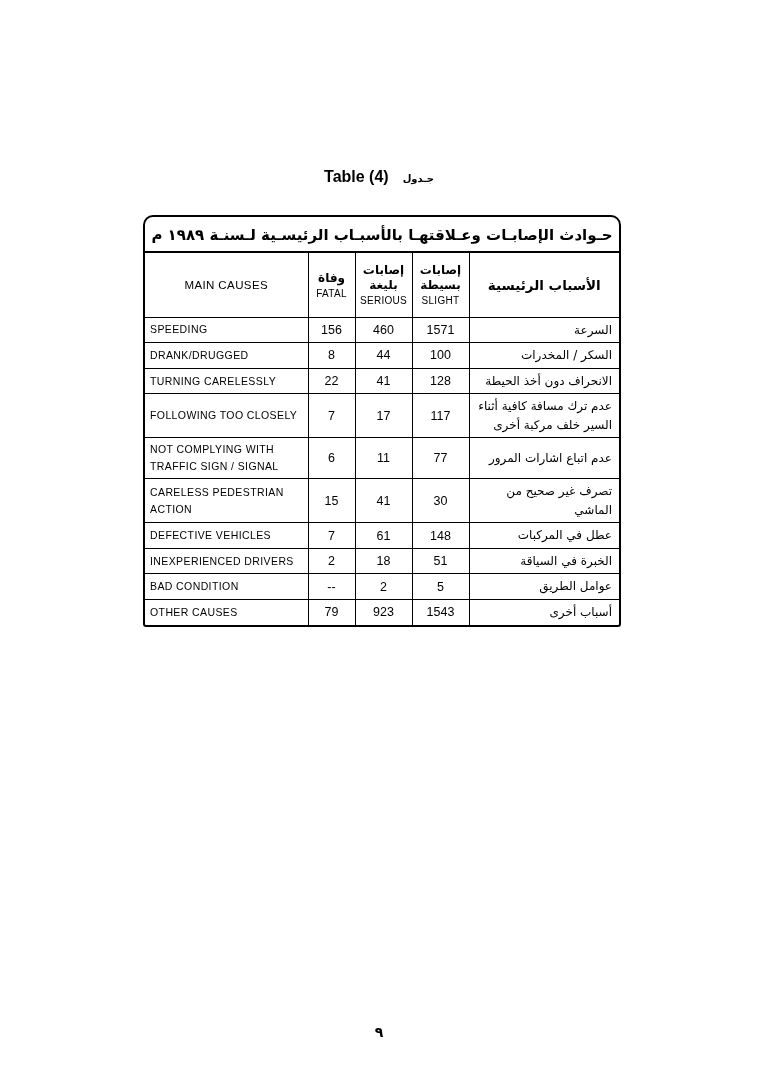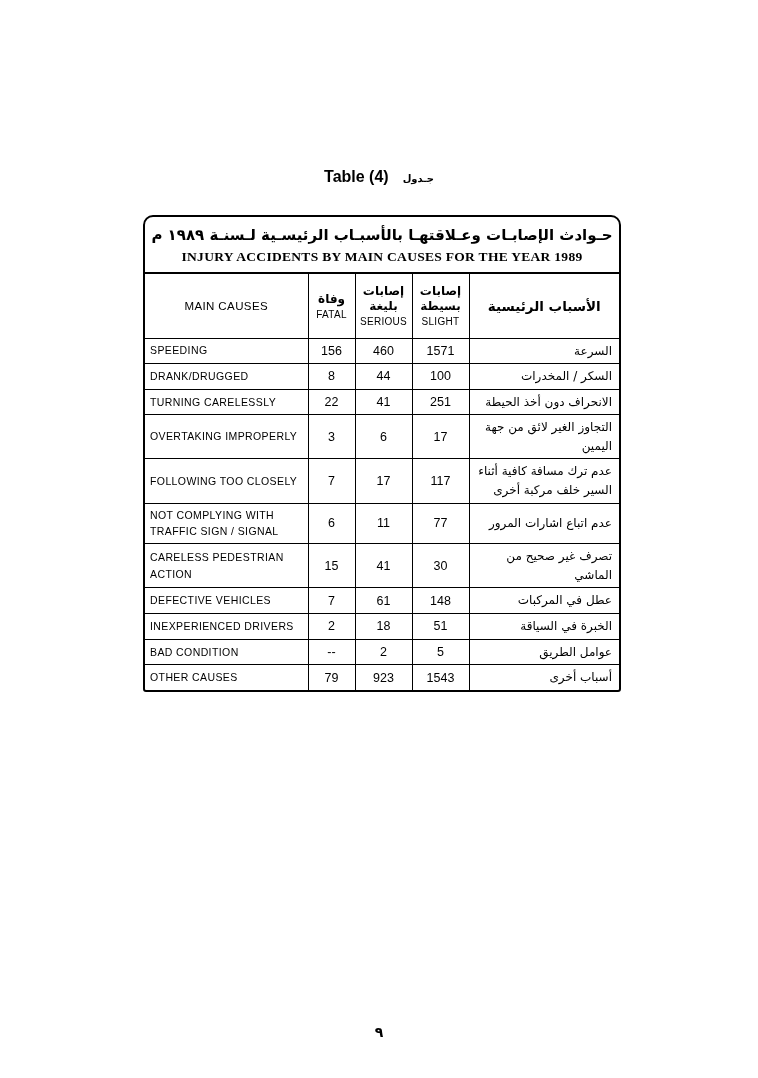--- a/index.html
+++ b/index.html
@@ -136,21 +136,20 @@
 
   <div class="heading">
     <span>Table (4)</span>
     <span class="ar">جـدول</span>
   </div>
 
   <div class="table-box">
 
     <div class="titles">
       <div class="title-ar">حـوادث الإصابـات وعـلاقتهـا بالأسبـاب الرئيسـية لـسنـة ١٩٨٩ م</div>
-      <div class="title-en">INJURY ACCIDENTS BY MAIN CAUSES FOR THE YEAR 1989</div>
     </div>
 
     <table class="data">
       <colgroup>
         <col style="width:163px">
         <col style="width:47px">
         <col style="width:57px">
         <col style="width:57px">
         <col style="width:150px">
       </colgroup>
@@ -184,29 +183,22 @@
           <td class="cause-en">DRANK/DRUGGED</td>
           <td class="num">8</td>
           <td class="num">44</td>
           <td class="num">100</td>
           <td class="cause-ar">السكر / المخدرات</td>
         </tr>
         <tr>
           <td class="cause-en">TURNING CARELESSLY</td>
           <td class="num">22</td>
           <td class="num">41</td>
-          <td class="num">251</td>
+          <td class="num">128</td>
           <td class="cause-ar">الانحراف دون أخذ الحيطة</td>
-        </tr>
-        <tr>
-          <td class="cause-en">OVERTAKING IMPROPERLY</td>
-          <td class="num">3</td>
-          <td class="num">6</td>
-          <td class="num">17</td>
-          <td class="cause-ar">التجاوز الغير لائق من جهة اليمين</td>
         </tr>
         <tr>
           <td class="cause-en">FOLLOWING TOO CLOSELY</td>
           <td class="num">7</td>
           <td class="num">17</td>
           <td class="num">117</td>
           <td class="cause-ar">عدم ترك مسافة كافية أثناء السير خلف مركبة أخرى</td>
         </tr>
         <tr>
           <td class="cause-en">NOT COMPLYING WITH TRAFFIC SIGN / SIGNAL</td>

